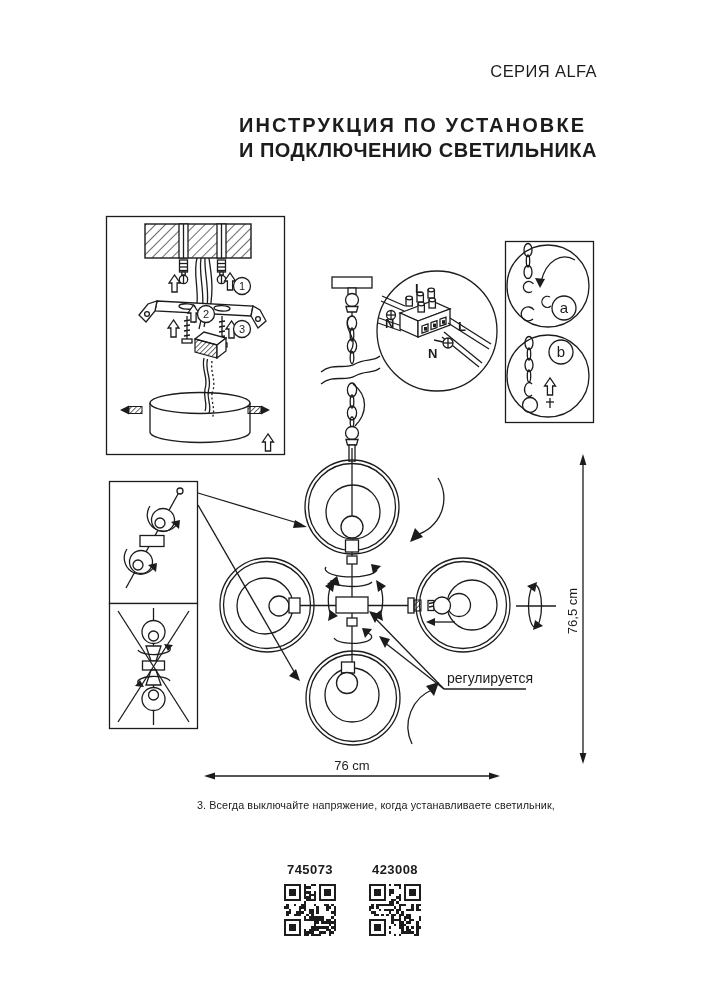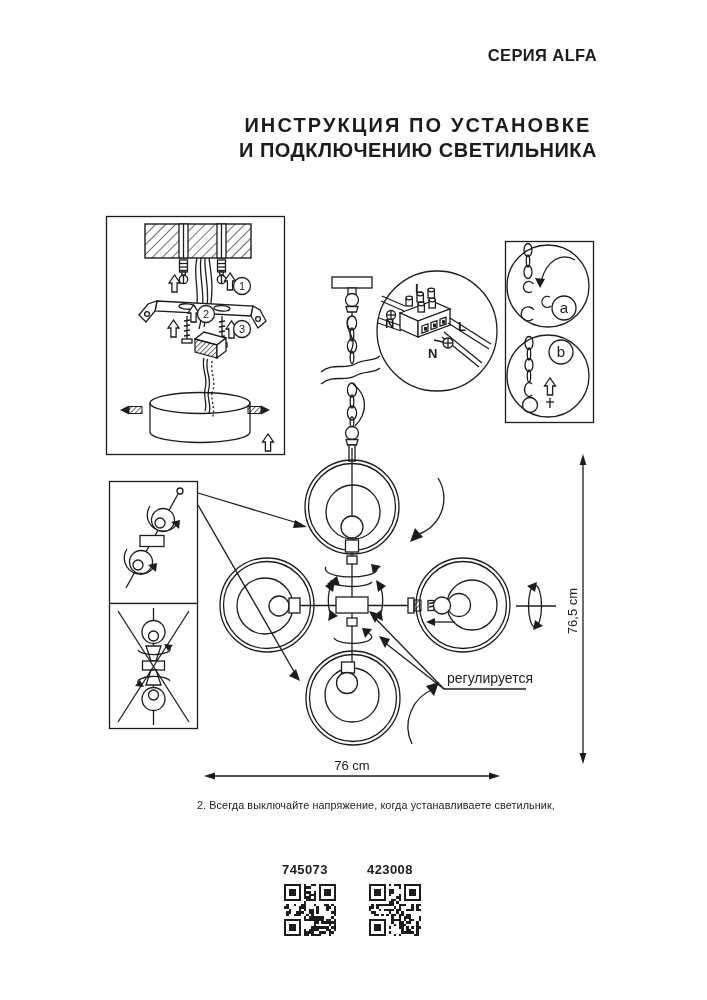--- a/index.html
+++ b/index.html
@@ -5,28 +5,28 @@
   *{box-sizing:border-box}
   html,body{margin:0;padding:0}
   body{background:#ffffff}
   .page{position:relative;width:707px;height:1000px;background:var(--paper,#fff);
         font-family:"Liberation Sans",sans-serif;color:var(--ink,#1c1c1c);overflow:hidden}
   .fig{position:absolute}
   .s{stroke:var(--ink,#1c1c1c);fill:none;stroke-width:1.3;stroke-linecap:butt}
   .w{stroke:var(--ink,#1c1c1c);fill:var(--paper,#fff);stroke-width:1.3}
   .f{fill:var(--ink,#1c1c1c);stroke:none}
   svg text{font-family:"Liberation Sans",sans-serif;fill:var(--ink,#1c1c1c);stroke:none}
-  .hdr{position:absolute;right:110px;top:44px;text-align:right;font-weight:bold;
+  .hdr{position:absolute;right:110px;top:60px;text-align:right;font-weight:normal;
        font-size:16.5px;line-height:23px;letter-spacing:.4px}
-  .ttl{position:absolute;right:110px;top:113px;text-align:center;font-weight:bold;
+  .ttl{position:absolute;right:110px;top:113px;text-align:left;font-weight:bold;
        font-size:20px;line-height:25px}
   .ttl .t1{letter-spacing:2.1px}
   .ttl .t2{letter-spacing:.5px}
   .notes{position:absolute;left:197px;top:799px;font-size:10.8px;line-height:12.9px;letter-spacing:.1px}
-  .prod{position:absolute;top:862px;width:56px;text-align:left}
+  .prod{position:absolute;top:862px;width:56px;text-align:center}
   .prod .lbl{font-size:13px;font-weight:bold;letter-spacing:.4px}
   .prod svg{display:block;margin:7px auto 0;shape-rendering:crispEdges}
   .qr rect{fill:var(--ink,#1c1c1c)}
 </style>
 </head>
 <body>
 
 <div class="page">
 
   <div class="hdr">
@@ -403,21 +403,21 @@
     <text x="14" y="163" text-anchor="middle" font-size="13" transform="rotate(-90 14 163)">76,5 cm</text>
   </svg>
   <svg class="fig" style="left:195px;top:755px" width="312" height="30" viewBox="0 0 312 30">
     <line x1="16" y1="21" x2="298" y2="21" class="s" stroke-width="1.3"></line>
     <polygon points="9,21 20,17.6 20,24.4" class="f"></polygon>
     <polygon points="305,21 294,17.6 294,24.4" class="f"></polygon>
     <text x="157" y="15" text-anchor="middle" font-size="13">76 cm</text>
   </svg>
 
   <div class="notes">
-    <div>2. Всегда выключайте напряжение, когда устанавливаете светильник,</div>
+    <div>3. Всегда выключайте напряжение, когда устанавливаете светильник,</div>
   </div>
 
   <div class="prod" style="left:282px">
     <div class="lbl">745073</div>
     <svg class="qr" width="52" height="52" viewBox="0 0 21 21">
         <rect x="0" y="0" width="1" height="1"></rect>
         <rect x="1" y="0" width="1" height="1"></rect>
         <rect x="2" y="0" width="1" height="1"></rect>
         <rect x="3" y="0" width="1" height="1"></rect>
         <rect x="4" y="0" width="1" height="1"></rect>

